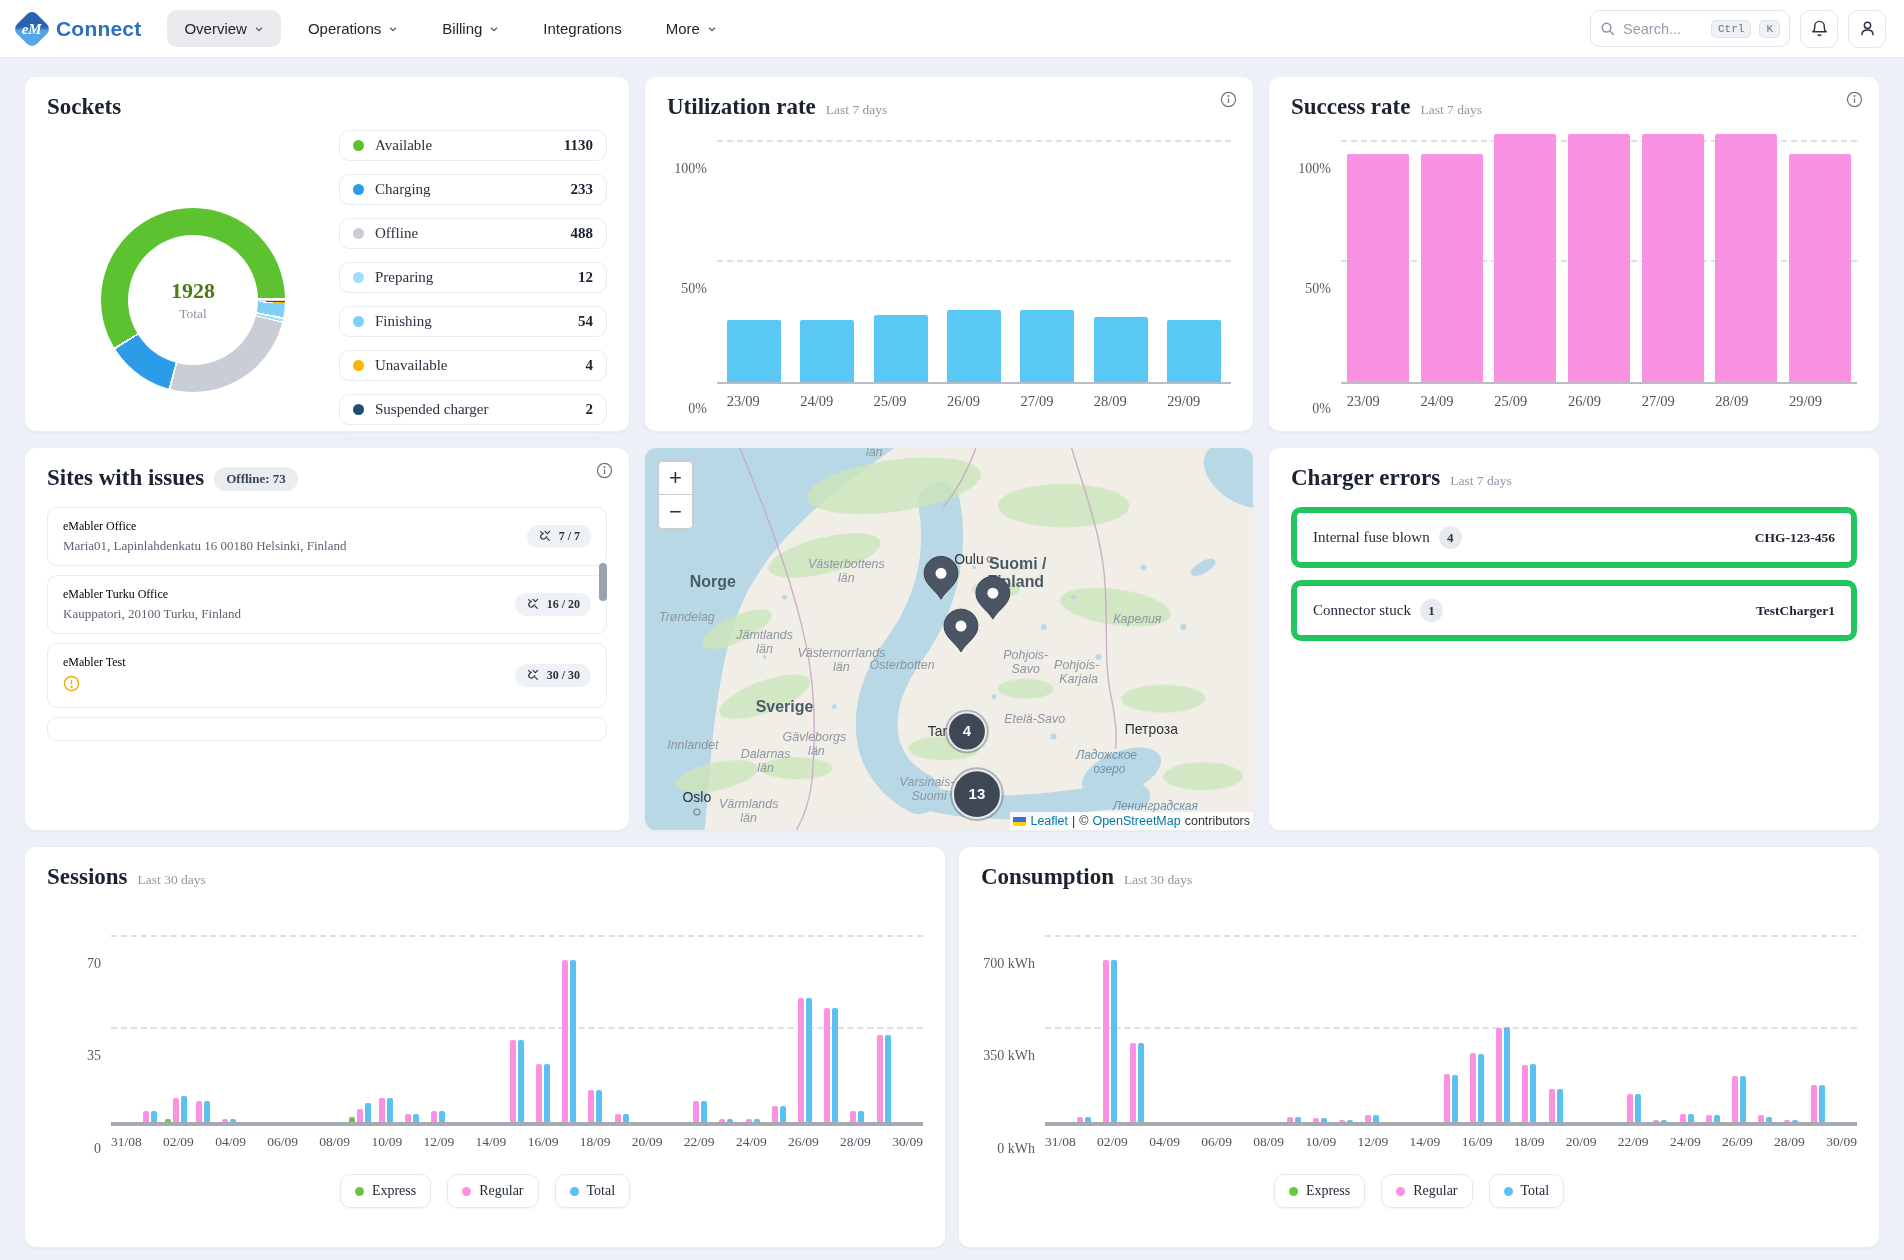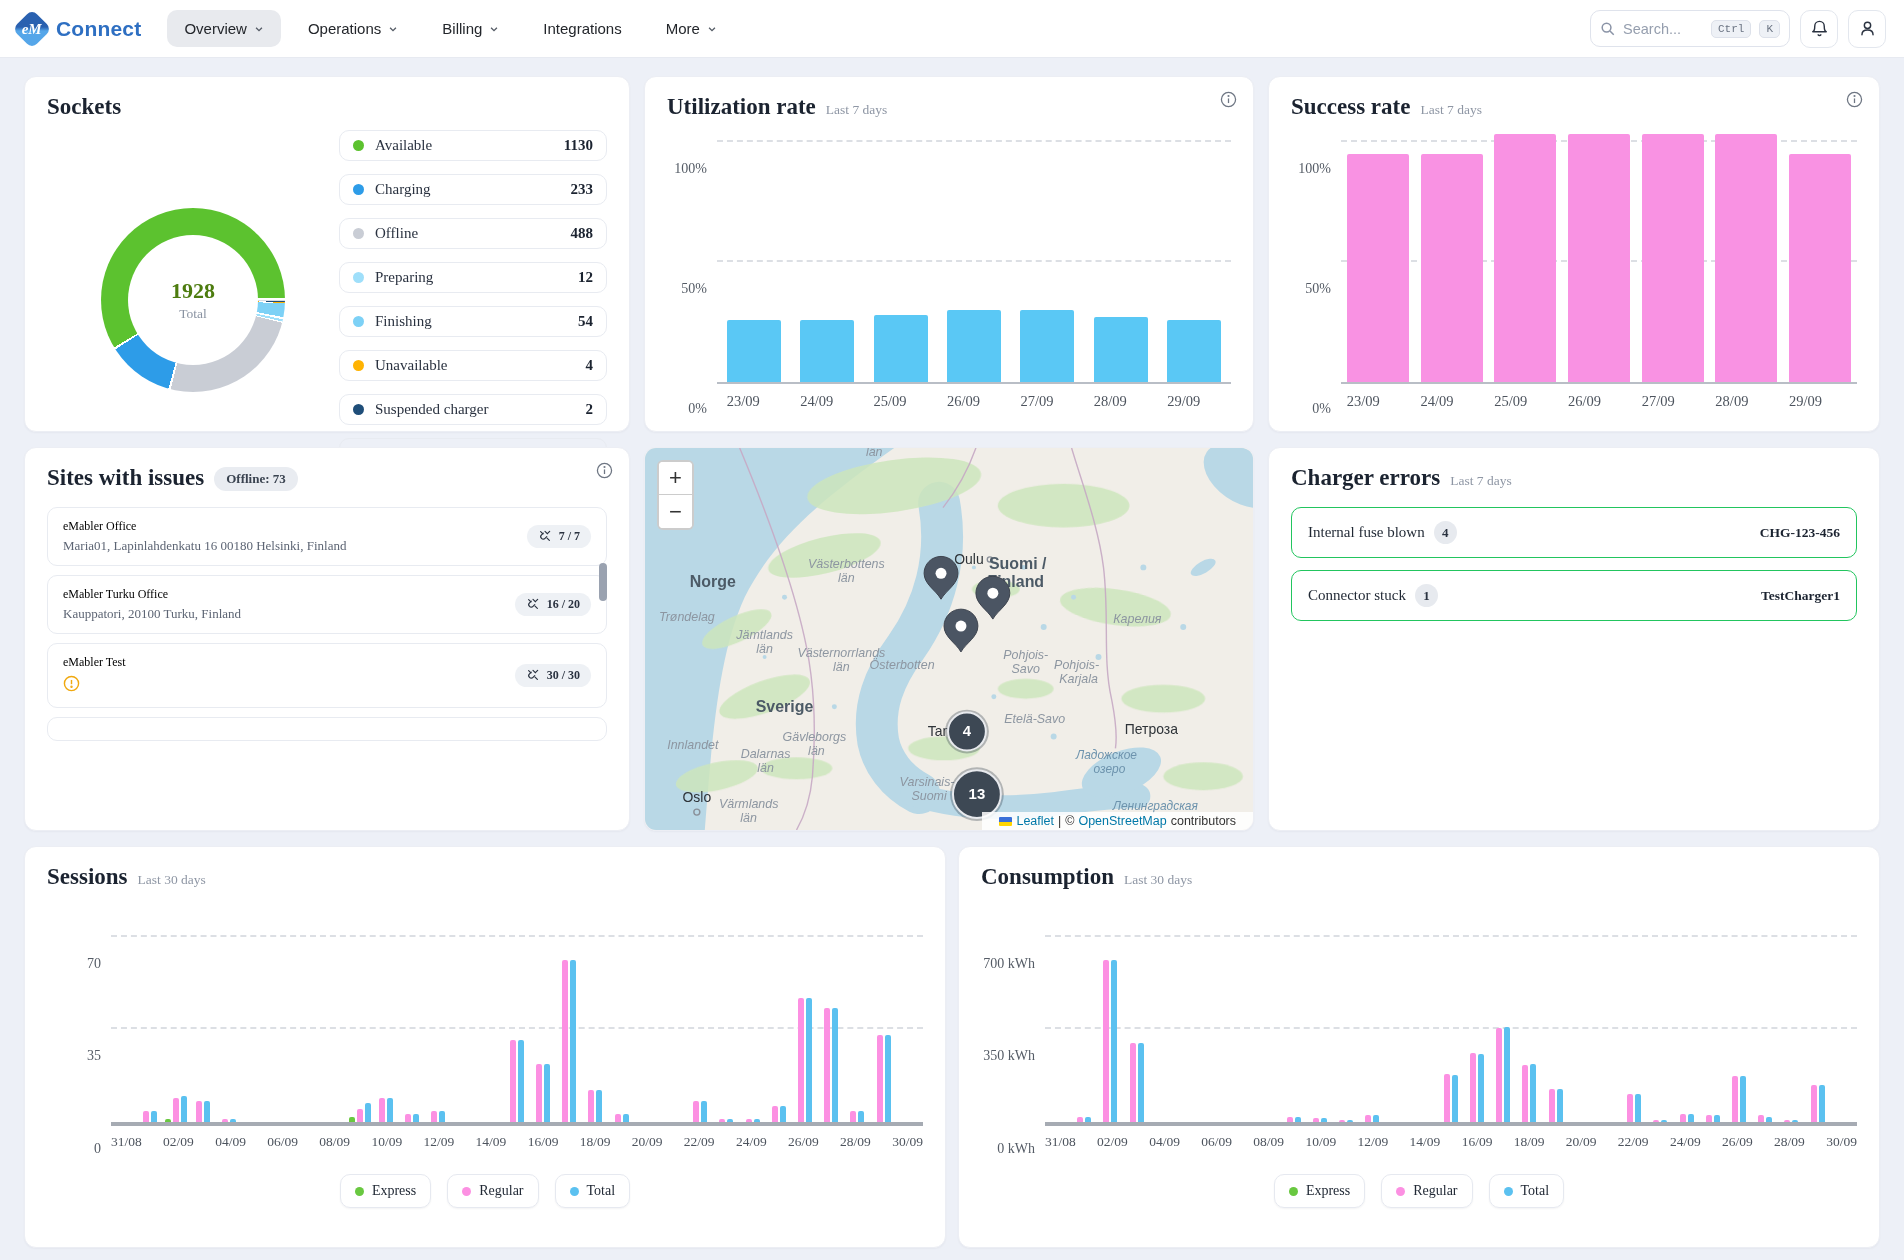--- a/index.html
+++ b/index.html
@@ -64,30 +64,30 @@
   .site-addr{font-size:13px;color:#5d6574}
   .plug-badge{align-self:center;display:flex;gap:7px;background:#eef1f5;border-radius:13px;padding:4px 11px;font-size:12px;font-weight:700;color:#2a3240;flex:none}
   .warn-ic{margin-top:5px}
   .scroll-thumb{position:absolute;right:0;top:56px;width:8px;height:38px;border-radius:4px;background:#9aa2b0}
   
   .map-card{padding:0;overflow:hidden}
   .map-wrap{position:absolute;inset:0}
   .map-zoom{position:absolute;left:12px;top:12px;width:37px;background:#fff;border:2px solid rgba(0,0,0,.2);border-radius:6px;overflow:hidden;font-family:"Liberation Sans",sans-serif}
   .map-zoom button{display:block;width:100%;height:33px;border:0;background:#fff;font-size:22px;color:#333;cursor:pointer}
   .map-zoom button:first-child{border-bottom:1px solid #ccc}
-  .map-attr{position:absolute;right:0;bottom:0;background:rgba(255,255,255,.85);padding:2px 17px;font-size:12.5px;font-family:"Liberation Sans",sans-serif;color:#333;display:flex;align-items:center;gap:4px}
+  .map-attr{position:absolute;right:0;bottom:0;background:rgba(255,255,255,.85);padding:2px 3px;font-size:12.5px;font-family:"Liberation Sans",sans-serif;color:#333;display:flex;align-items:center;gap:4px}
   .map-attr .lnk{color:#0078a8}
   .flag{width:13px;height:9px;display:inline-block;background:linear-gradient(#3a6fd8 50%,#ffd500 50%);border-radius:1px}
   text.m-country{font:600 16px "Liberation Sans",sans-serif;fill:#4c5a66}
   text.m-region{font:italic 12.5px "Liberation Sans",sans-serif;fill:#8d96a1}
   text.m-city{font:14px "Liberation Sans",sans-serif;fill:#2e3338}
   text.m-water{font:italic 12px "Liberation Sans",sans-serif;fill:#6d93ad}
   
   .err-list{margin-top:16px;display:flex;flex-direction:column;gap:12px}
-  .err-row{display:flex;align-items:center;border:1px solid #22c55e;border-radius:10px;padding:13px 16px}
+  .err-row{display:flex;align-items:center;border:6px solid #22c55e;border-radius:10px;padding:13px 16px}
   .err-label{font-size:15px;color:#1f2733}
   .err-count{width:23px;height:23px;border-radius:50%;background:#e7eaef;display:grid;place-items:center;font-size:13px;font-weight:700;color:#2a3240;margin-left:9px}
   .err-code{margin-left:auto;font-weight:700;font-size:13.5px;color:#1b2330}
   
   .chart31{display:flex;margin-top:40px}
   .plot31{height:196px;border-bottom:4px solid #a6abb3}
   .slots{position:absolute;inset:0;display:flex;align-items:flex-end}
   .slot{flex:1;display:flex;align-items:flex-end;justify-content:center;gap:2px;height:100%}
   .bar31{width:6px;border-radius:2px 2px 0 0;flex:none}
   .xlabels31{display:flex;margin-top:8px;font-size:13.5px;color:#4d545e}

